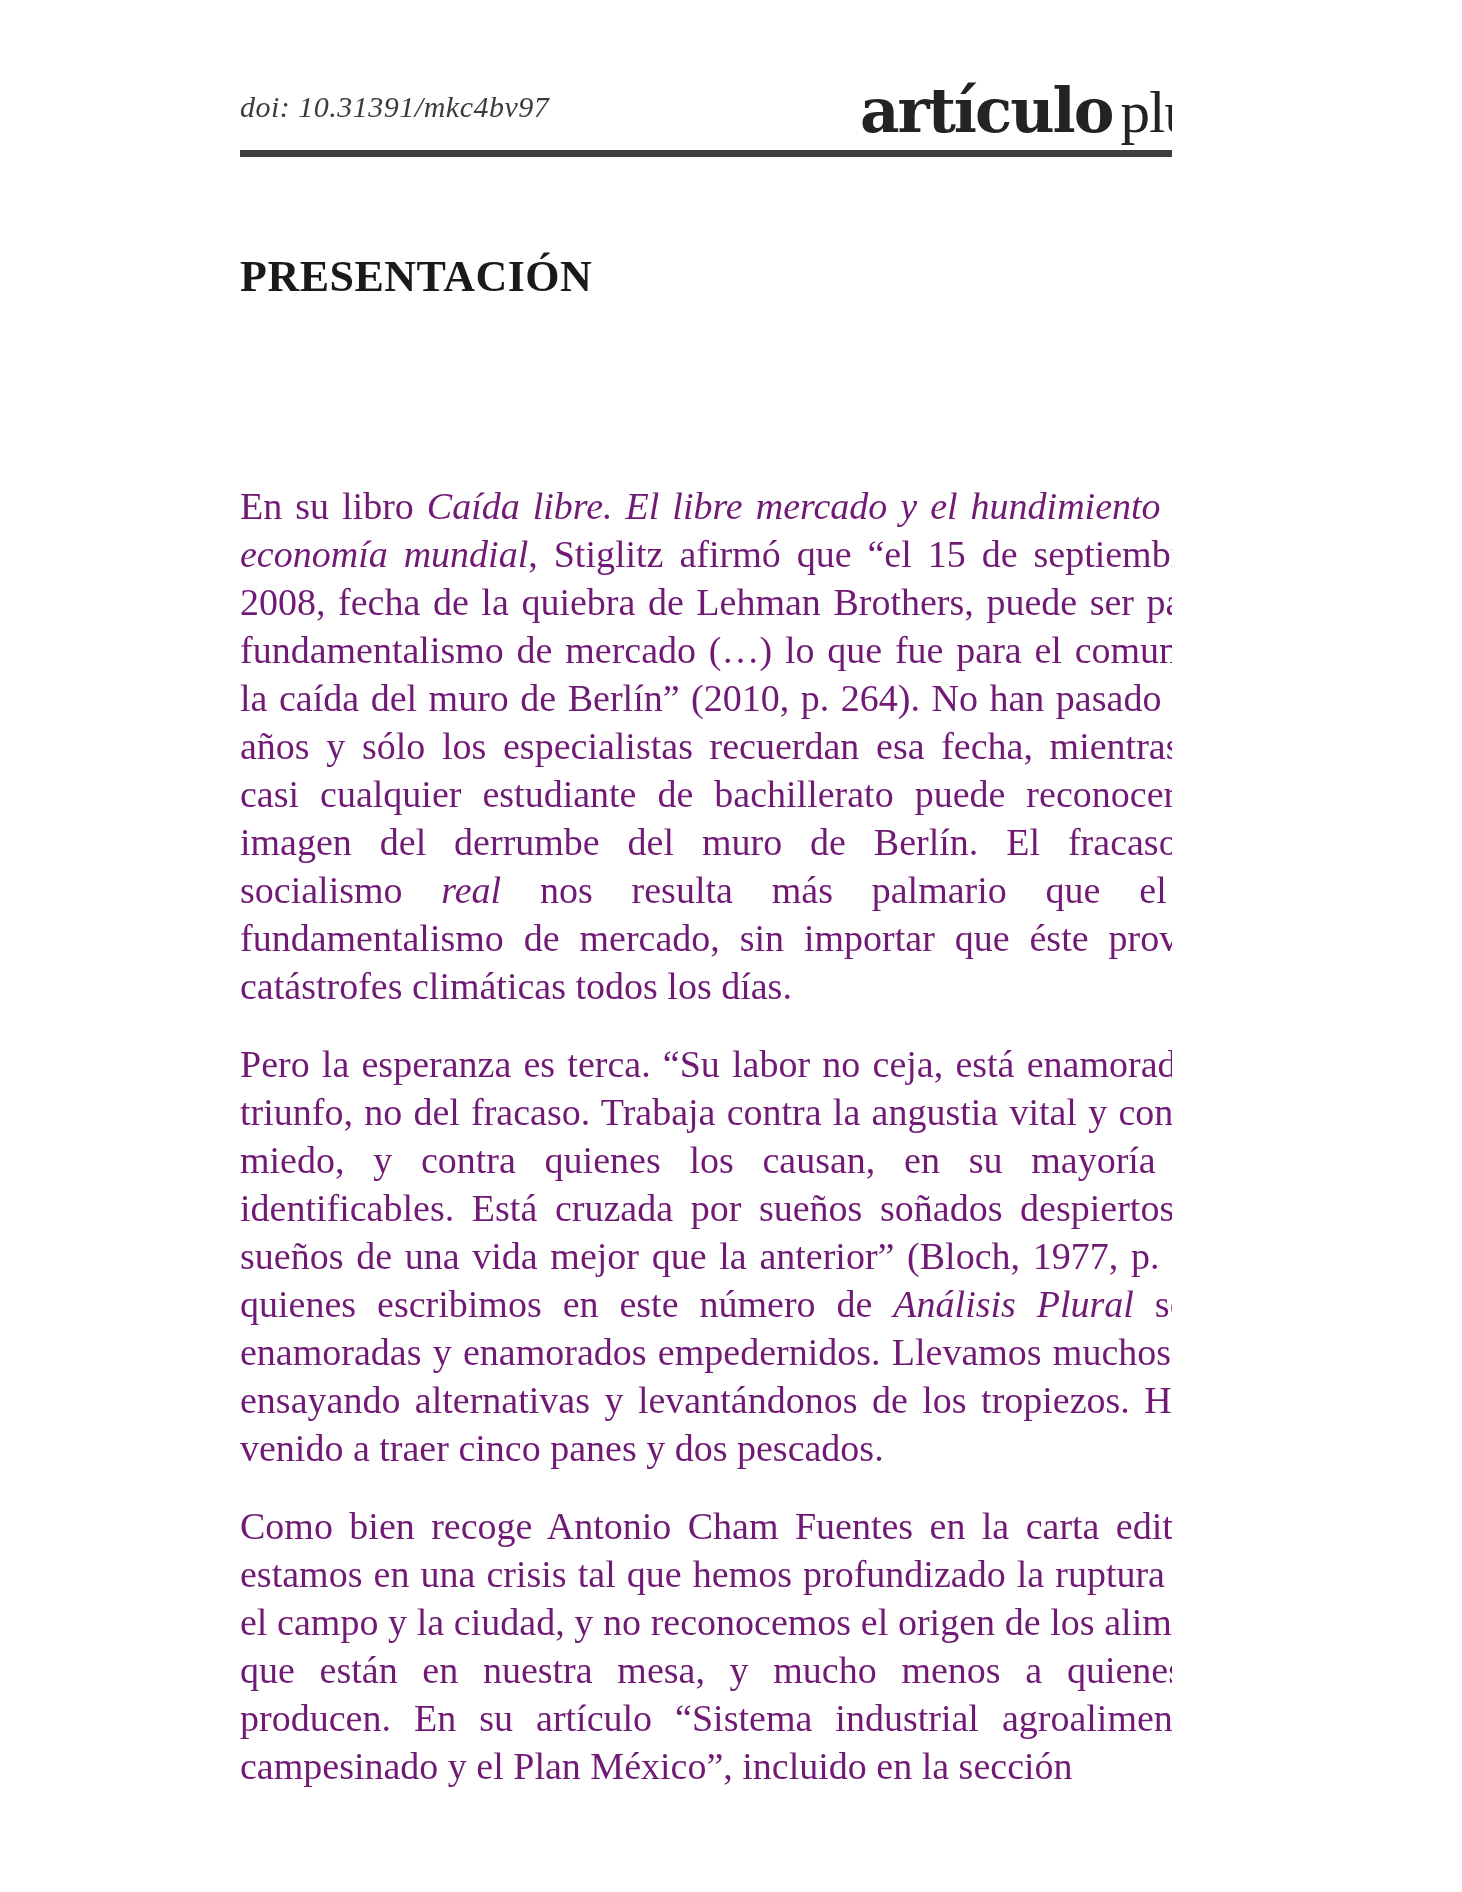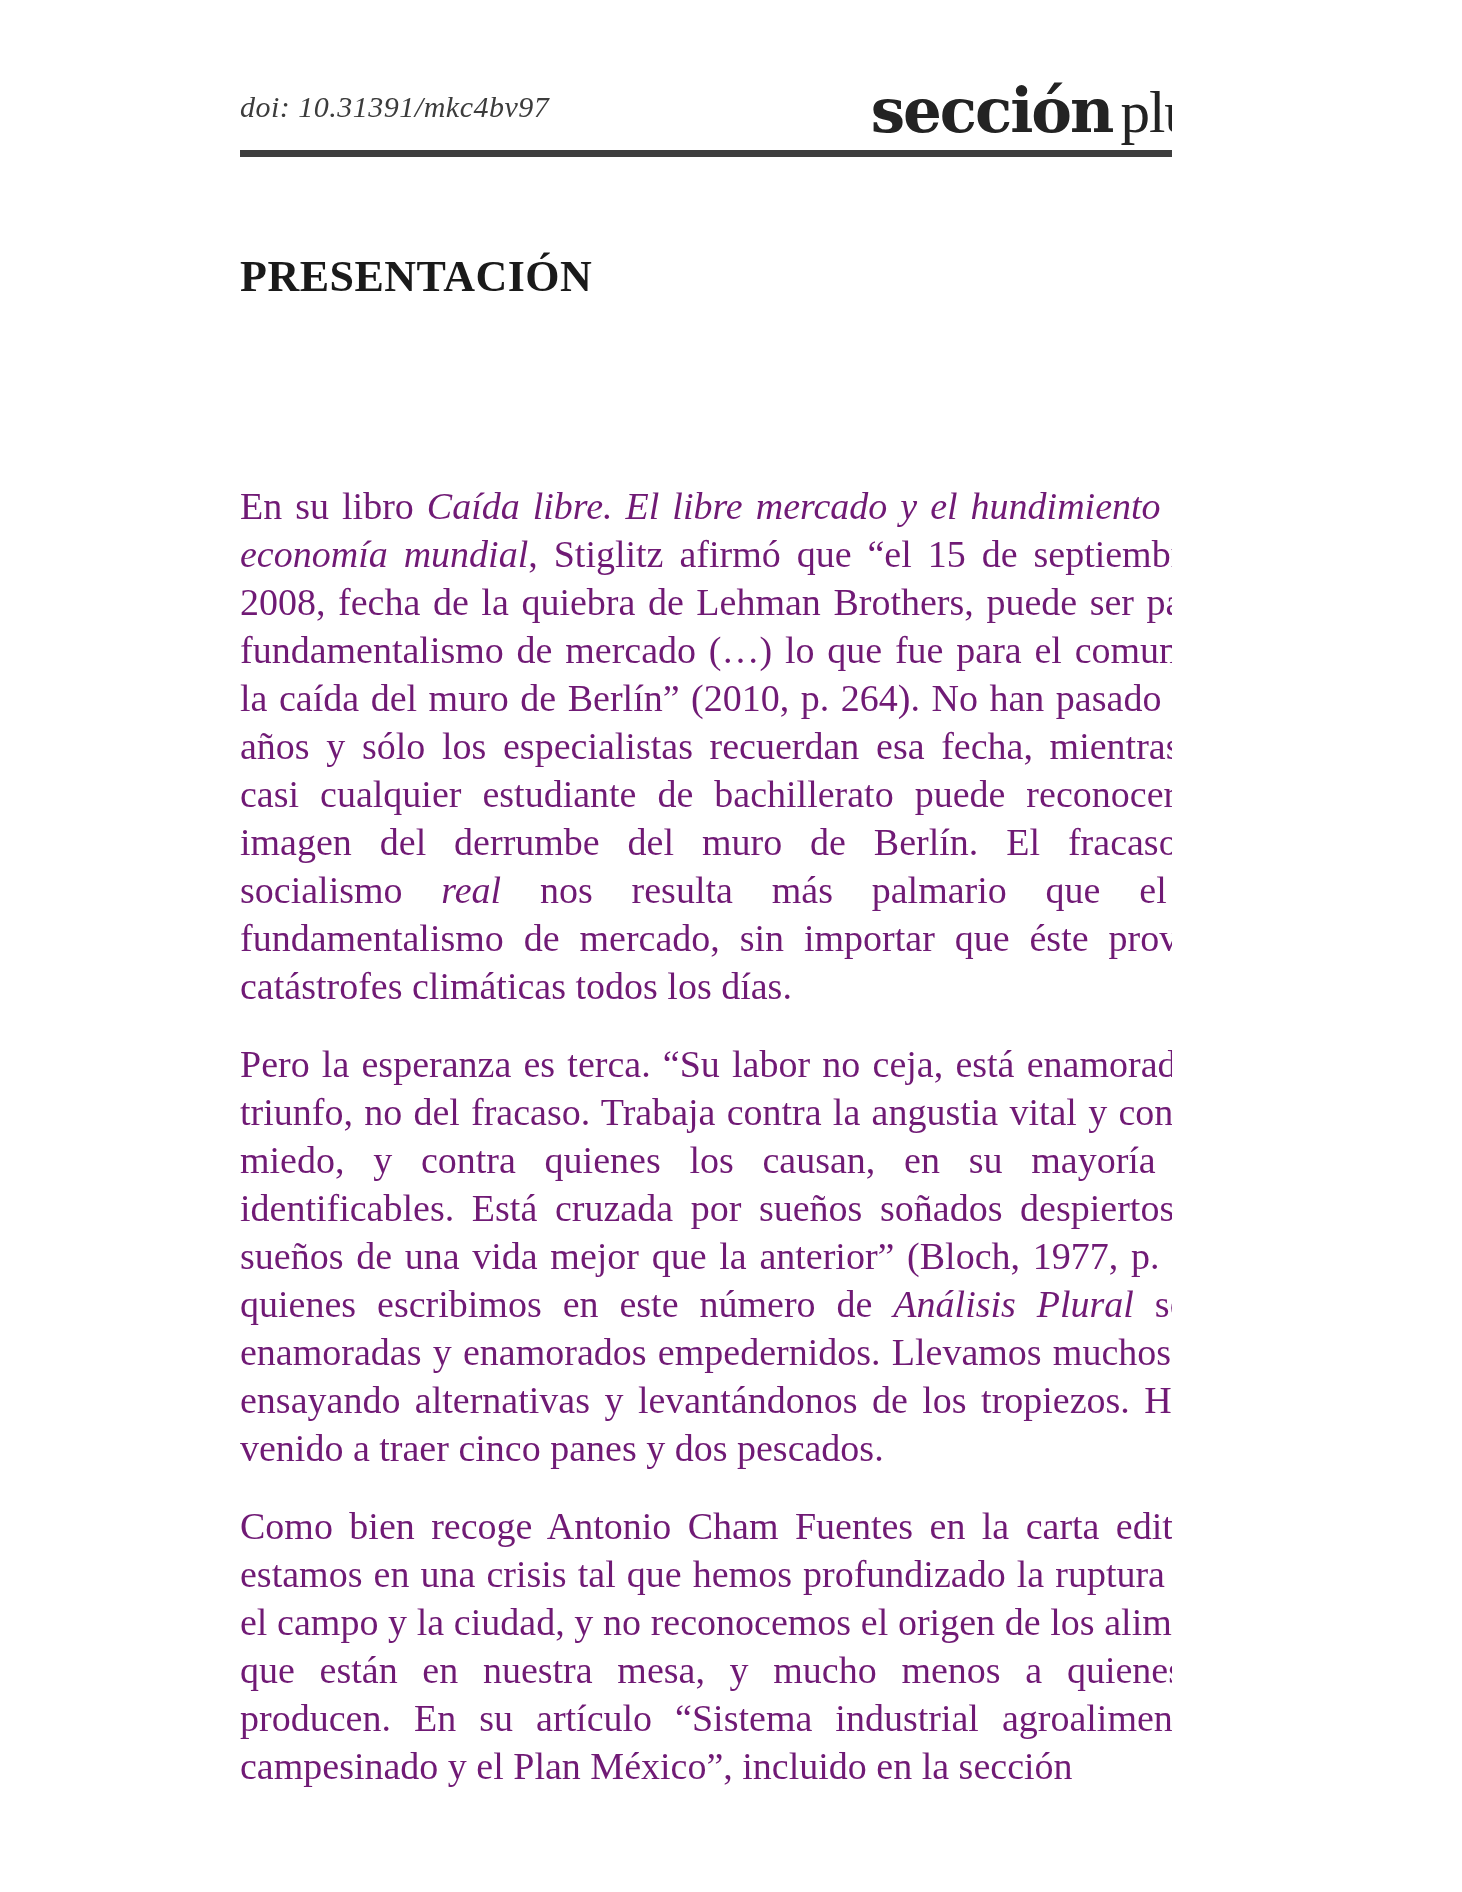--- a/index.html
+++ b/index.html
@@ -81,21 +81,21 @@
 </style>
 </head>
 <body>
 
 <div class="page">
   <div class="content">
 
     <div class="header">
       <div class="doi">doi: 10.31391/mkc4bv97</div>
       <div class="logo">
-        <span class="logo-bold">sección</span><span class="logo-light">plural</span>
+        <span class="logo-bold">artículo</span><span class="logo-light">plural</span>
       </div>
     </div>
 
     <div class="rule"></div>
 
     <h1 class="page-title">PRESENTACIÓN</h1>
 
     <main class="body-text">
       <p><span>En su libro </span><em>Caída libre. El libre mercado y el hundimiento de la economía mundial</em><span>, Stiglitz afirmó que “el 15 de septiembre de 2008, fecha de la quiebra de Lehman Brothers, puede ser para el fundamentalismo de mercado (…) lo que fue para el comunismo la caída del muro de Berlín” (2010, p. 264). No han pasado ni 20 años y sólo los especialistas recuerdan esa fecha, mientras que casi cualquier estudiante de bachillerato puede reconocer una imagen del derrumbe del muro de Berlín. El fracaso del socialismo </span><em>real</em><span> nos resulta más palmario que el del fundamentalismo de mercado, sin importar que éste provoque catástrofes climáticas todos los días.</span></p>
       <p><span>Pero la esperanza es terca. “Su labor no ceja, está enamorada del triunfo, no del fracaso. Trabaja contra la angustia vital y contra el miedo, y contra quienes los causan, en su mayoría muy identificables. Está cruzada por sueños soñados despiertos, por sueños de una vida mejor que la anterior” (Bloch, 1977, p. 3). Y quienes escribimos en este número de </span><em>Análisis Plural</em><span> somos enamoradas y enamorados empedernidos. Llevamos muchos años ensayando alternativas y levantándonos de los tropiezos. Hemos venido a traer cinco panes y dos pescados.</span></p>

